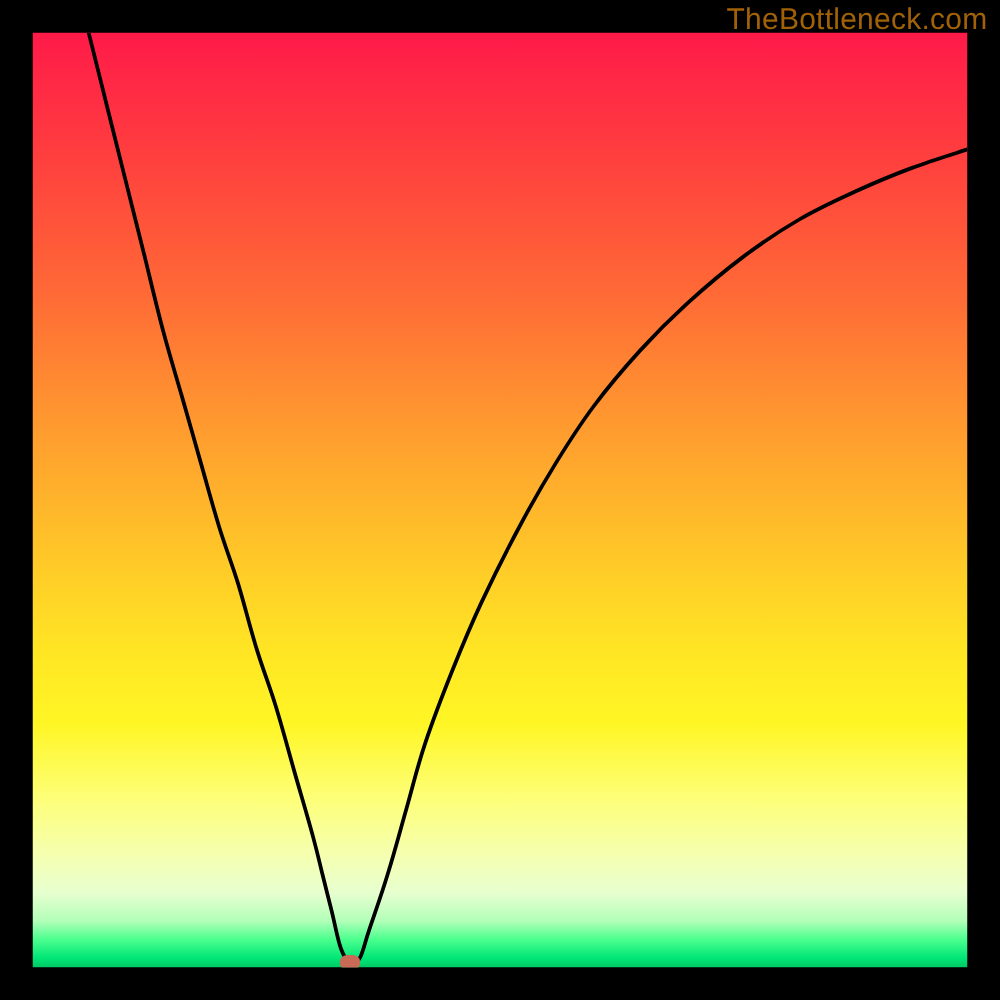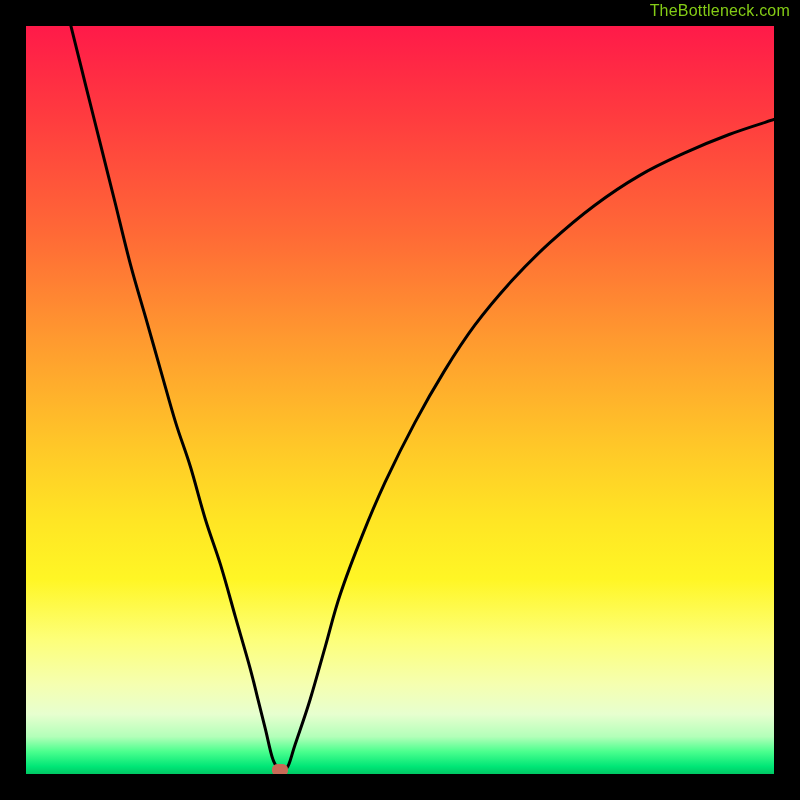--- a/index.html
+++ b/index.html
@@ -15,22 +15,22 @@
     position: relative;
     width: 800px;
     height: 800px;
     background: #000;
   }
   .watermark {
     position: absolute;
     top: 2px;
     right: 10px;
     z-index: 20;
-    color: #84cc16;
-    font-size: 16px;
+    color: #a16207;
+    font-size: 24px;
     font-weight: 500;
     letter-spacing: 0.2px;
     margin-left: 48px;
   }
   .plot-area {
     position: absolute;
     left: 26px;
     top: 26px;
     width: 748px;
     height: 748px;

